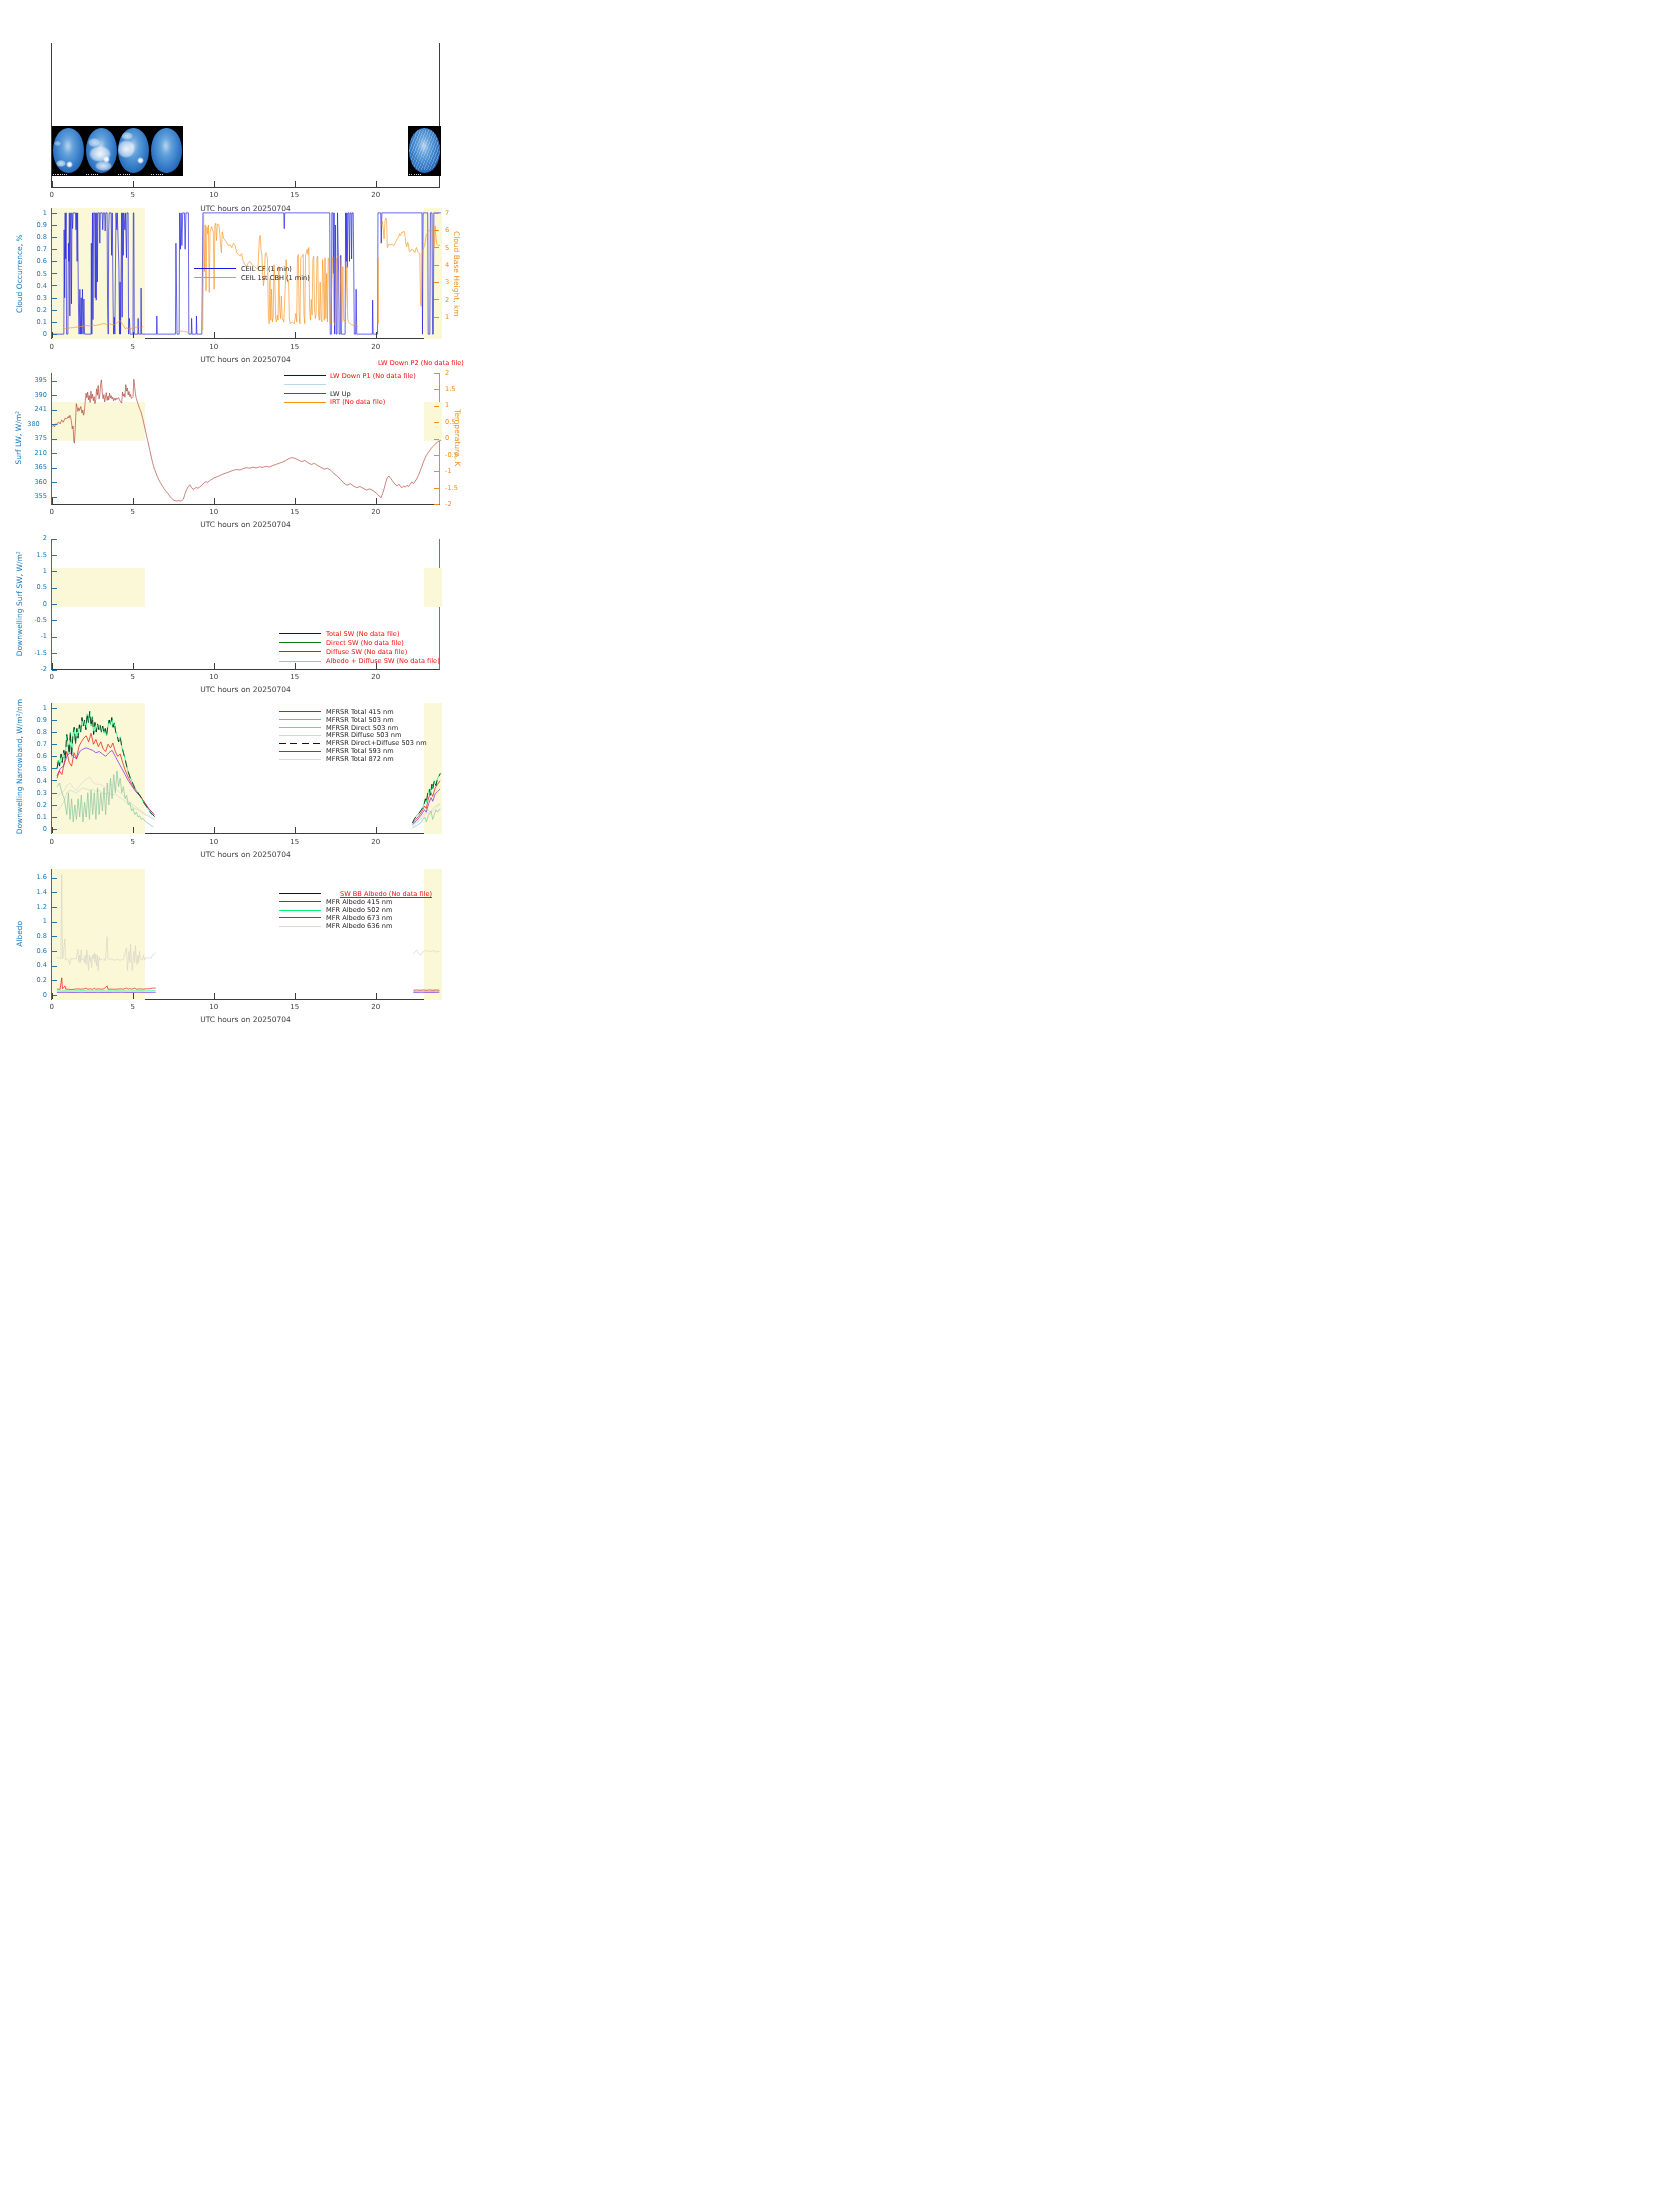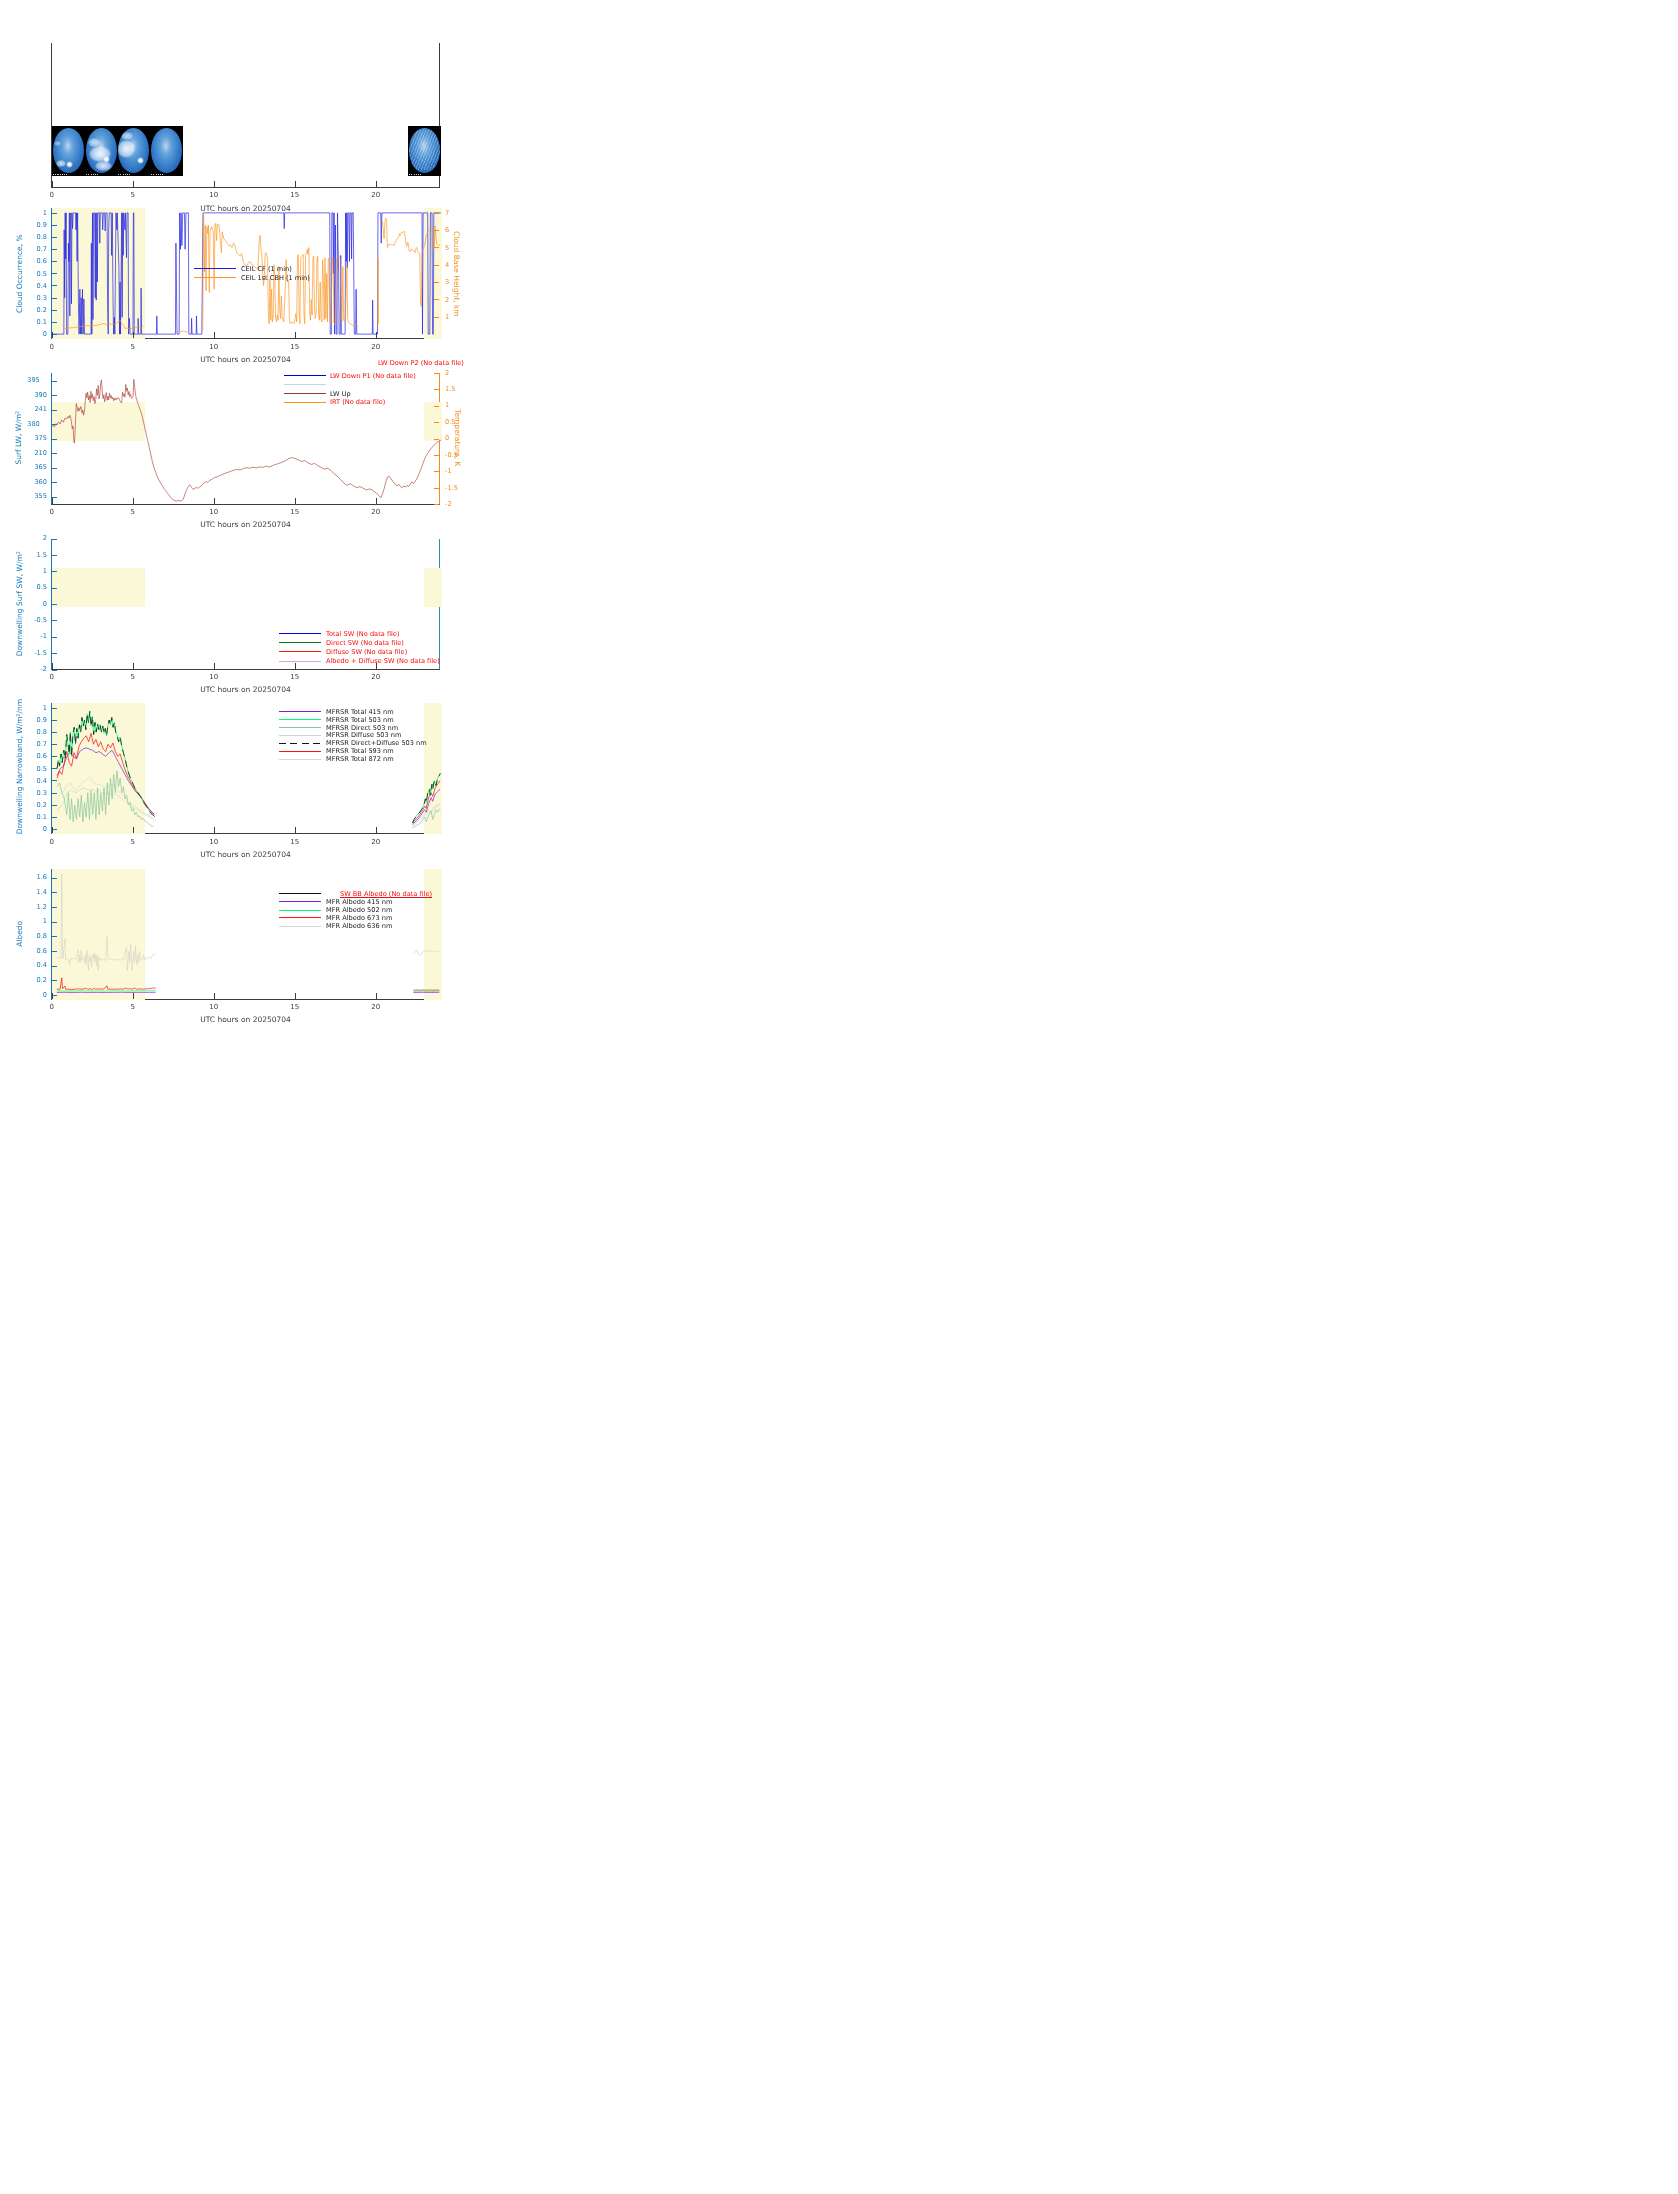--- a/index.html
+++ b/index.html
@@ -171,21 +171,21 @@
       <div class="tick" style="left: 324px; bottom: 0px; width: 0.6px; height: 5.7px; background: rgb(61, 61, 61);"></div>
     </div>
     <div class="ticklab" style="left: 20px; top: 493px; width: 27px; text-align: right; color: rgb(23, 119, 184);">355</div>
     <div class="ticklab" style="left: 20px; top: 479px; width: 27px; text-align: right; color: rgb(23, 119, 184);">360</div>
     <div class="ticklab" style="left: 20px; top: 464px; width: 27px; text-align: right; color: rgb(23, 119, 184);">365</div>
     <div class="ticklab" style="left: 20px; top: 450px; width: 27px; text-align: right; color: rgb(23, 119, 184);">210</div>
     <div class="ticklab" style="left: 20px; top: 435px; width: 27px; text-align: right; color: rgb(23, 119, 184);">375</div>
     <div class="ticklab" style="left: 20px; top: 421px; width: 27px; text-align: center; color: rgb(23, 119, 184);">380</div>
     <div class="ticklab" style="left: 20px; top: 406px; width: 27px; text-align: right; color: rgb(23, 119, 184);">241</div>
     <div class="ticklab" style="left: 20px; top: 392px; width: 27px; text-align: right; color: rgb(23, 119, 184);">390</div>
-    <div class="ticklab" style="left: 20px; top: 377px; width: 27px; text-align: center; color: rgb(23, 119, 184);">395</div>
+    <div class="ticklab" style="left: 20px; top: 377px; width: 27px; text-align: right; color: rgb(23, 119, 184);">395</div>
     <div class="ticklab" style="left: 445px; top: 501px; width: 27px; text-align: left; color: rgb(240, 140, 23);">-2</div>
     <div class="ticklab" style="left: 445px; top: 485px; width: 27px; text-align: left; color: rgb(240, 140, 23);">-1.5</div>
     <div class="ticklab" style="left: 445px; top: 468px; width: 27px; text-align: left; color: rgb(240, 140, 23);">-1</div>
     <div class="ticklab" style="left: 445px; top: 452px; width: 27px; text-align: left; color: rgb(240, 140, 23);">-0.5</div>
     <div class="ticklab" style="left: 445px; top: 435px; width: 27px; text-align: left; color: rgb(240, 140, 23);">0</div>
     <div class="ticklab" style="left: 445px; top: 419px; width: 27px; text-align: left; color: rgb(240, 140, 23);">0.5</div>
     <div class="ticklab" style="left: 445px; top: 402px; width: 27px; text-align: left; color: rgb(240, 140, 23);">1</div>
     <div class="ticklab" style="left: 445px; top: 386px; width: 27px; text-align: left; color: rgb(240, 140, 23);">1.5</div>
     <div class="ticklab" style="left: 445px; top: 370px; width: 27px; text-align: left; color: rgb(240, 140, 23);">2</div>
     <div class="xticklab" style="left: 42px; top: 509px; width: 19.3px; color: rgb(61, 61, 61);">0</div>

